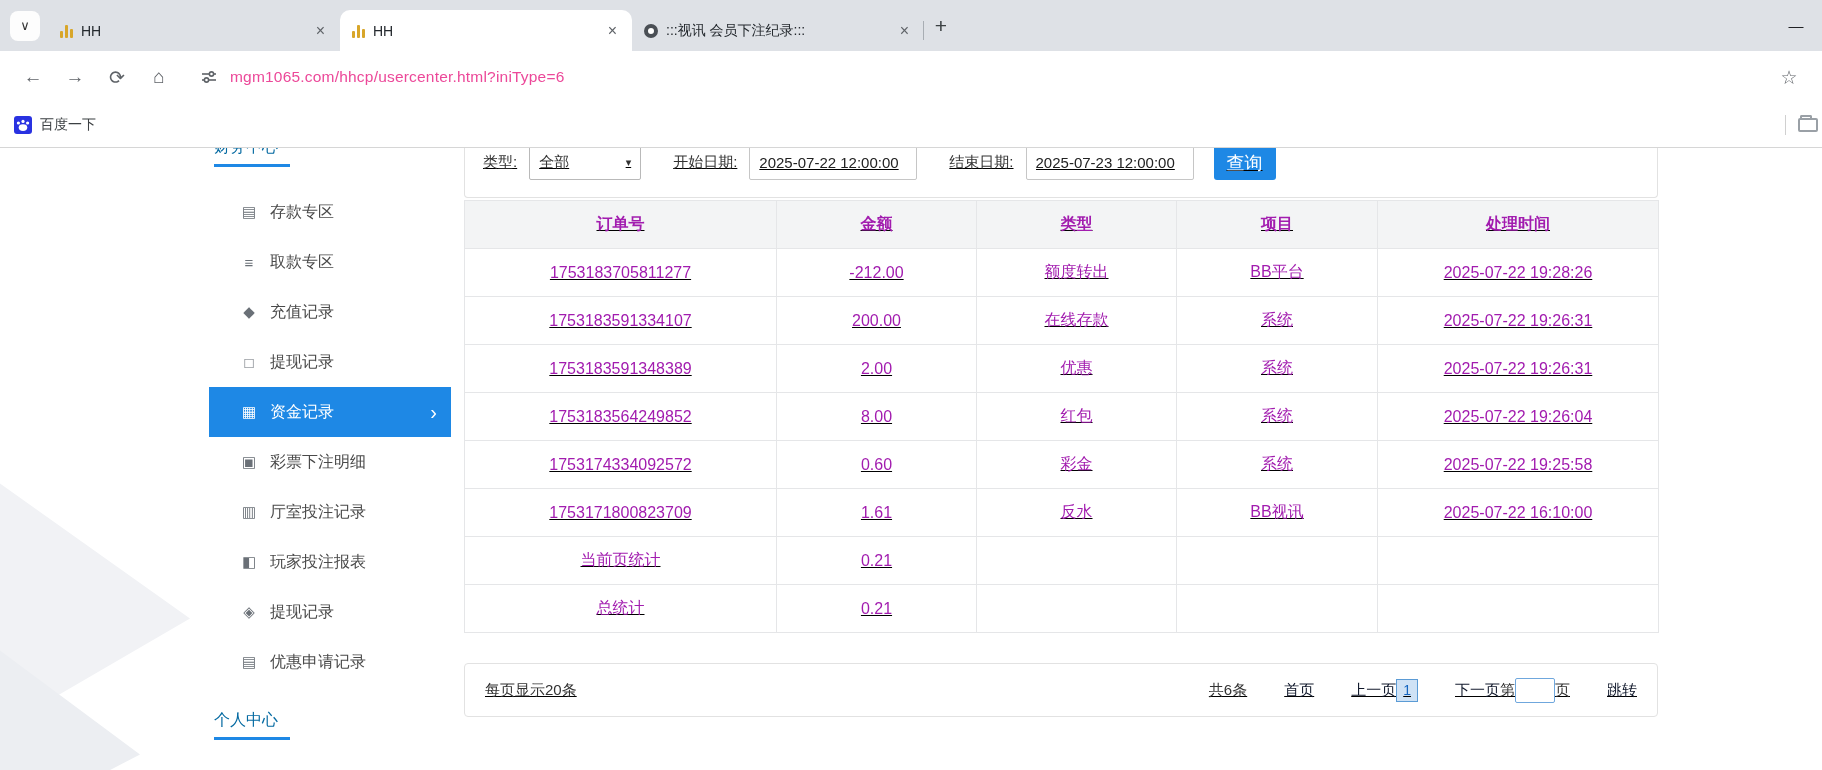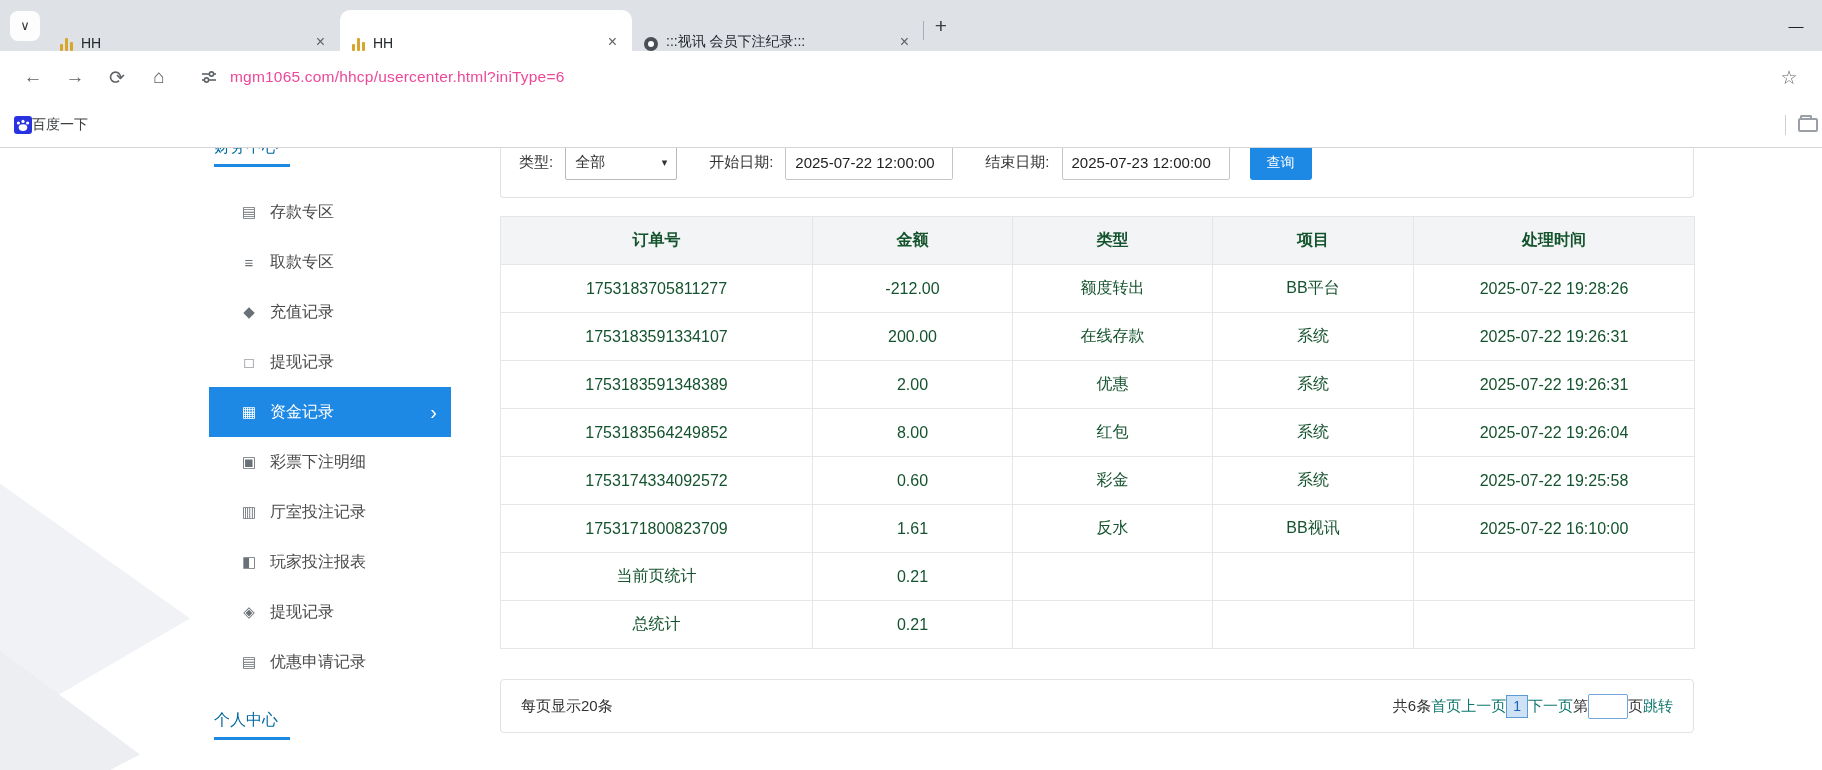--- a/index.html
+++ b/index.html
@@ -5,21 +5,21 @@
   * { margin:0; padding:0; box-sizing:border-box; }
   html,body { width:1822px; height:770px; overflow:hidden; background:#fff;
               font-family:"Liberation Sans","DejaVu Sans",sans-serif; }
   [data-interactable="true"] { cursor:pointer; }
 
   
   .tabbar { height:51px; background:#dee1e6; display:flex; align-items:flex-end; position:relative; }
   .tab-search { align-self:center; margin:0 8px 0 10px; width:30px; height:30px; border-radius:8px;
                 background:#fdfdfd; display:flex; align-items:center; justify-content:center;
                 font-size:13px; color:#333; }
-  .tab { width:292px; height:41px; display:flex; align-items:flex-end; padding:0 12px; gap:8px;
+  .tab { width:292px; height:41px; display:flex; align-items:center; padding:0 12px; gap:8px;
          color:#24292e; font-size:14px; position:relative; }
   .tab.active { background:#fff; border-radius:10px 10px 0 0; }
   .tab .tab-title { flex:1; white-space:nowrap; overflow:hidden; text-overflow:ellipsis; }
   .tab .tab-close { color:#5f6368; font-size:16px; padding:0 3px; }
   .tab.sep-after::after { content:""; position:absolute; right:0; top:11px; height:19px; width:1px; background:#a8adb3; }
   .fav-hh { display:inline-flex; align-items:flex-end; gap:2px; height:14px; }
   .fav-hh i { display:block; width:3px; background:#d8a62a; border-radius:1px; }
   .fav-hh i:nth-child(1){height:7px;} .fav-hh i:nth-child(2){height:13px;} .fav-hh i:nth-child(3){height:9px;}
   .fav-ring { width:14px; height:14px; border:4px solid #4a4f55; border-radius:50%; background:#fff; }
   .newtab { align-self:center; width:34px; height:34px; display:flex; align-items:center; justify-content:center;
@@ -30,21 +30,21 @@
   .navbar { height:52px; background:#fff; display:flex; align-items:center; padding:0 16px; }
   .nav-ic { width:34px; height:34px; display:flex; align-items:center; justify-content:center;
             font-size:19px; color:#5f6368; border-radius:50%; margin-right:8px; }
   .siteinfo { width:30px; height:30px; display:flex; align-items:center; justify-content:center; margin:0 6px 0 10px; }
   .url-text { flex:1; font-size:15.5px; color:#ec4899; letter-spacing:.2px; }
   .star { width:34px; height:34px; display:flex; align-items:center; justify-content:center;
           font-size:19px; color:#5f6368; }
 
   .bookmarkbar { height:45px; background:#fff; border-bottom:1px solid #d6d6d6;
                  display:flex; align-items:center; padding:0 14px; }
-  .bm-label { margin-left:0; font-size:14px; color:#3c4043; }
+  .bm-label { margin-left:8px; font-size:14px; color:#3c4043; }
   .bm-right { margin-left:auto; display:flex; align-items:center; gap:12px; }
   .bm-div { width:1px; height:20px; background:#d0d0d0; }
   .bm-folder { width:20px; height:14px; border:2px solid #9aa0a6; border-radius:2px; position:relative; margin-right:-10px; }
   .bm-folder::before { content:""; position:absolute; top:-5px; left:0; width:8px; height:3px;
                        border:2px solid #9aa0a6; border-bottom:none; border-radius:2px 2px 0 0; }
 
   
   .page { position:relative; height:622px; background:#fff; overflow:hidden; }
   .tri1 { position:absolute; left:-50px; top:300px; width:240px; height:310px;
           background:#f1f2f5; clip-path:polygon(0 0,100% 55%,0 100%); }
@@ -55,44 +55,44 @@
   .side-head { color:#0369a1; font-size:16px; padding:8px 0 0 5px; line-height:22px; }
   .blue-line { width:76px; height:3px; background:#1E88E5; margin:6px 0 0 5px; }
   .side-items { margin-top:20px; }
   .side-item { height:50px; display:flex; align-items:center; padding-left:31px; color:#4a4a4a; font-size:16px; position:relative; }
   .side-item .icn { width:18px; text-align:center; color:#6a7077; font-size:15px; margin-right:12px; }
   .side-item.active { background:#1E88E5; color:#fff; }
   .side-item.active .icn { color:#fff; }
   .side-chev { position:absolute; right:14px; font-size:20px; color:#fff; line-height:1; }
   .side-head2 { margin-top:14px; }
 
-  .main { position:absolute; left:500px; top:-20px; width:1194px; }
+  .main { position:absolute; left:464px; top:-20px; width:1194px;text-decoration:underline; }
   .filter-card { height:70px; border:1px solid #e2e2e2; border-top:none; border-radius:0 0 4px 4px;
                  display:flex; align-items:center; padding:0 18px; gap:12px; font-size:15px; color:#333; }
   .f-select { width:112px; height:34px; border:1px solid #b9b9b9; border-radius:2px; background:#fff;
               display:flex; align-items:center; justify-content:space-between; padding:0 9px; }
   .f-select .car { font-size:11px; color:#333; }
   .f-input { width:168px; height:34px; border:1px solid #c6c6c6; border-radius:2px; padding:0 9px;
              font-size:15px; color:#222; font-family:"Liberation Sans","DejaVu Sans",sans-serif; }
   .f-btn { width:62px; height:34px; background:#1E88E5; color:#fff; border:none; border-radius:3px;
-           font-size:14px; margin-left:8px; font-family:"Liberation Sans","DejaVu Sans",sans-serif; }
+           font-size:18px; margin-left:8px; font-family:"Liberation Sans","DejaVu Sans",sans-serif; }
   .lbl2 { margin-left:20px; }
 
-  table.data { margin-top:18px; width:1194px; border-collapse:collapse; table-layout:fixed;
-               font-size:16px; color:#14532d; }
+  table.data { margin-top:2px; width:1194px; border-collapse:collapse; table-layout:fixed;
+               font-size:16px; color:#a21caf; }
   table.data th, table.data td { border:1px solid #e5e6e8; height:48px; text-align:center;
                                  vertical-align:middle; overflow:hidden; }
   table.data th { background:#f3f4f5; font-weight:bold; }
   col.c1{width:312px;} col.c2{width:200px;} col.c3{width:200px;} col.c4{width:201px;} col.c5{width:281px;}
 
   .pager-card { margin-top:30px; height:54px; border:1px solid #e2e2e2; border-radius:4px;
                 display:flex; align-items:center; justify-content:space-between; padding:0 20px;
                 font-size:15px; color:#333; }
   .pager-right { display:flex; align-items:center; }
-  .plink { color:#0f766e; }
+  .plink { color:#0f172a;margin-left:37px; }
   .pcur { background:#cfe2f5; border:1px solid #5b9bd5; color:#1565C0; padding:0 6px; height:23px;
           line-height:21px; font-size:14px; }
   .pinput { width:40px; height:25px; border:1px solid #6fa7dd; border-radius:2px; }
 </style>
 </head>
 <body>
 
 <div data-interactable="false">
 
   <div class="tabbar" data-interactable="false">

